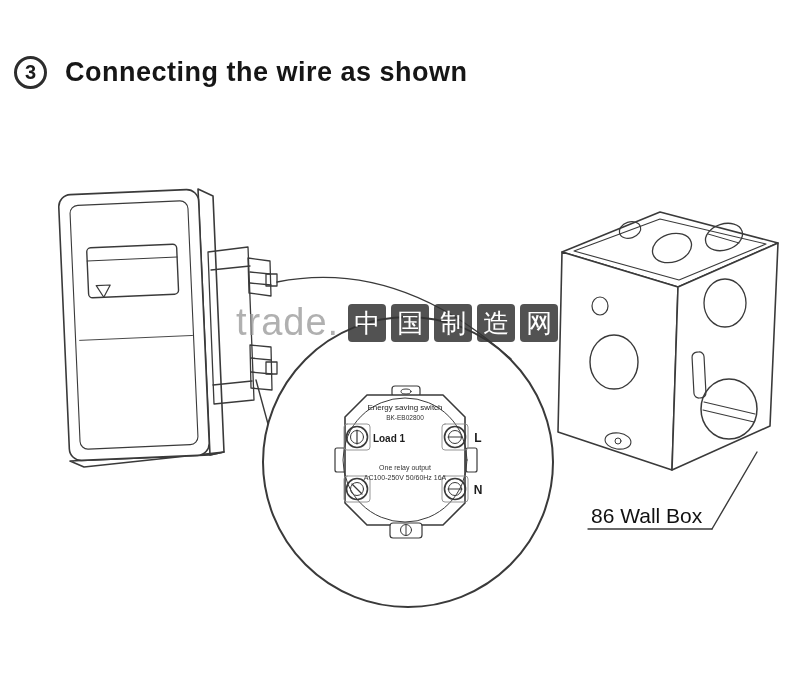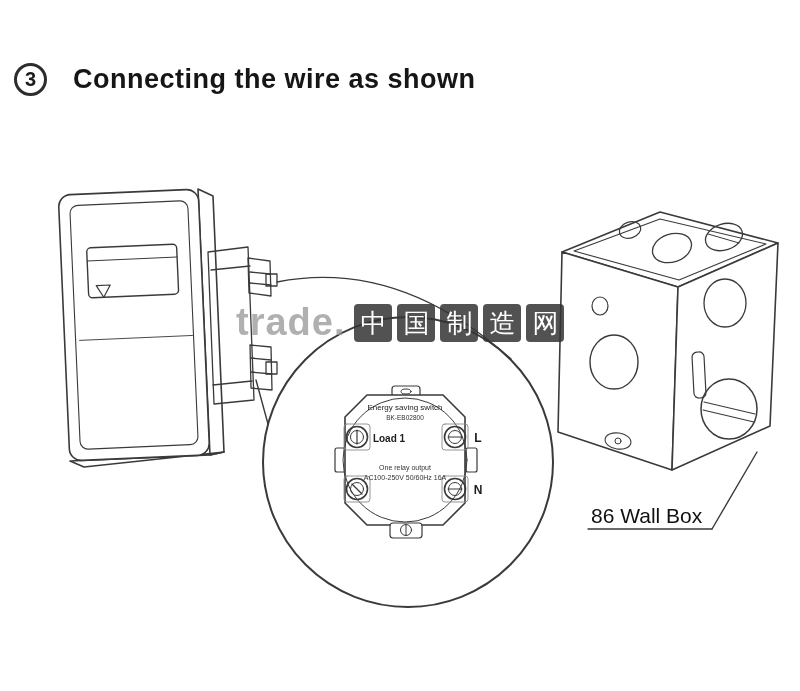--- a/index.html
+++ b/index.html
@@ -12,28 +12,28 @@
     position:absolute;left:14px;top:56px;z-index:3;
     display:flex;align-items:center;gap:18px;
   }
   .step-badge{
     width:33px;height:33px;border:3px solid #2d2d2d;border-radius:50%;
     display:flex;align-items:center;justify-content:center;
     font-size:20px;font-weight:bold;color:#1c1c1c;background:#fff;
     box-sizing:border-box;
   }
   .page-title{
-    margin:8px;font-size:27px;font-weight:bold;color:#161616;letter-spacing:.5px;
+    margin:0;font-size:27px;font-weight:bold;color:#161616;letter-spacing:.5px;
   }
   .watermark{
     position:absolute;left:236px;top:301px;z-index:2;
     display:flex;align-items:center;gap:5px;
   }
   .wm-latin{
-    font-size:38px;font-weight:700;color:rgba(150,150,150,.75);
+    font-size:38px;font-weight:400;color:rgba(150,150,150,.75);
     letter-spacing:1px;margin-right:4px;
   }
   .wm-box{
     width:38px;height:38px;background:rgba(52,52,52,.85);border-radius:4px;
     display:flex;align-items:center;justify-content:center;
     color:#fff;font-size:26px;line-height:1;
   }
   svg text{font-family:"Liberation Sans",sans-serif;}
 </style>
 </head>

